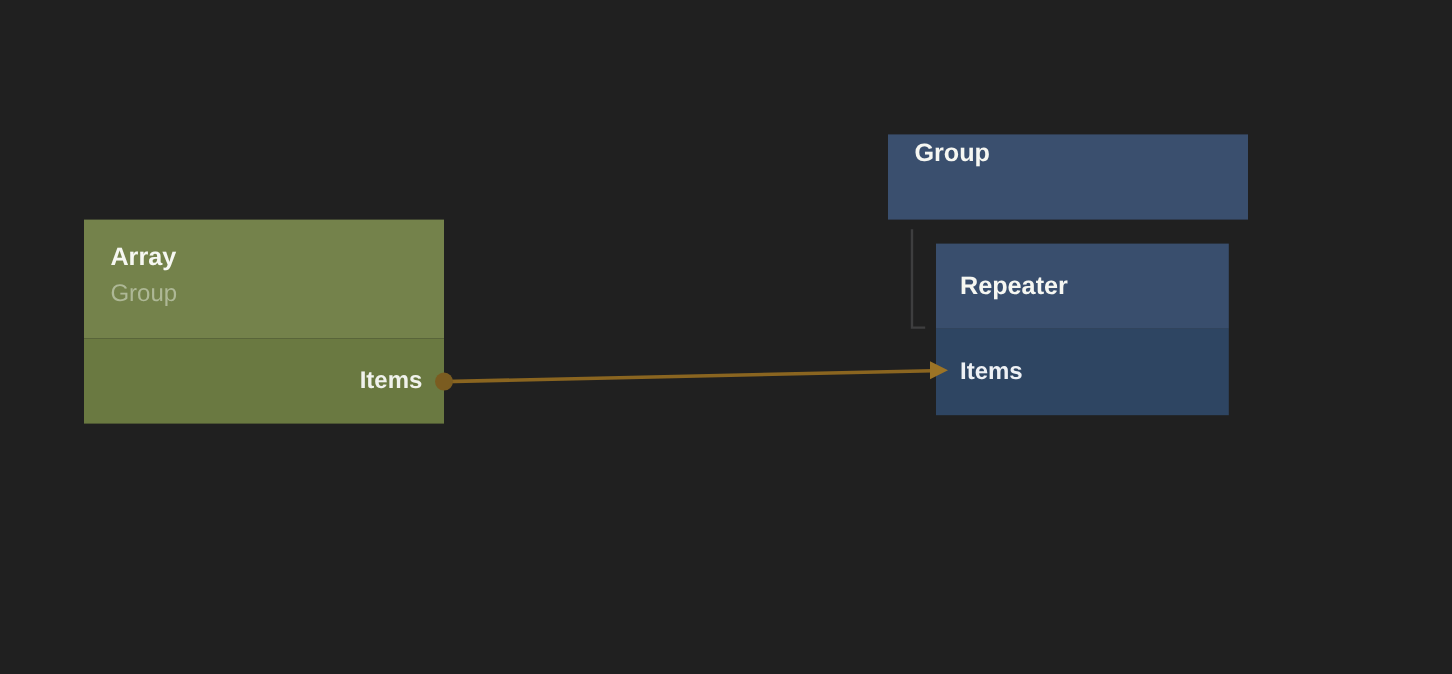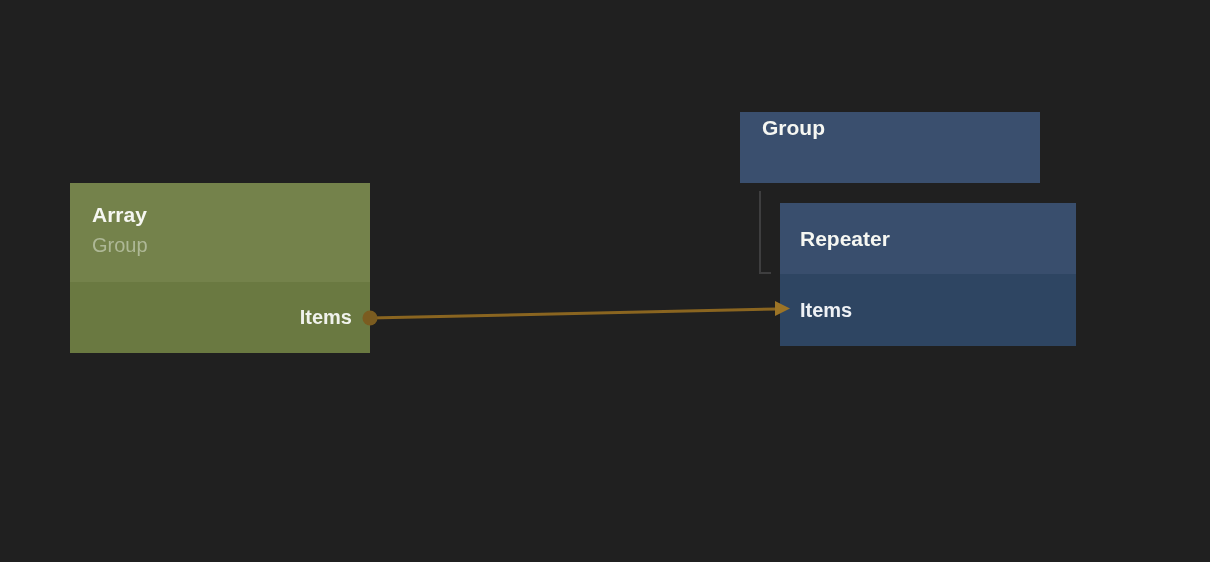--- a/index.html
+++ b/index.html
@@ -54,21 +54,21 @@
   
   .node-group {
     left: 740px; top: 112px; width: 300px; height: 71px;
     background: #3a4f6e;
     display: flex;
     align-items: flex-start;
     padding-left: 22px;
   }
 
   
-  .node-repeater { left: 780px; top: 203px; width: 296px; }
+  .node-repeater { left: 780px; top: 203px; width: 244px; }
   .repeater-header {
     box-sizing: border-box;
     height: 71px;
     background: #394e6d;
     display: flex;
     align-items: center;
     padding-left: 20px;
   }
   .repeater-port-row {
     box-sizing: border-box;

